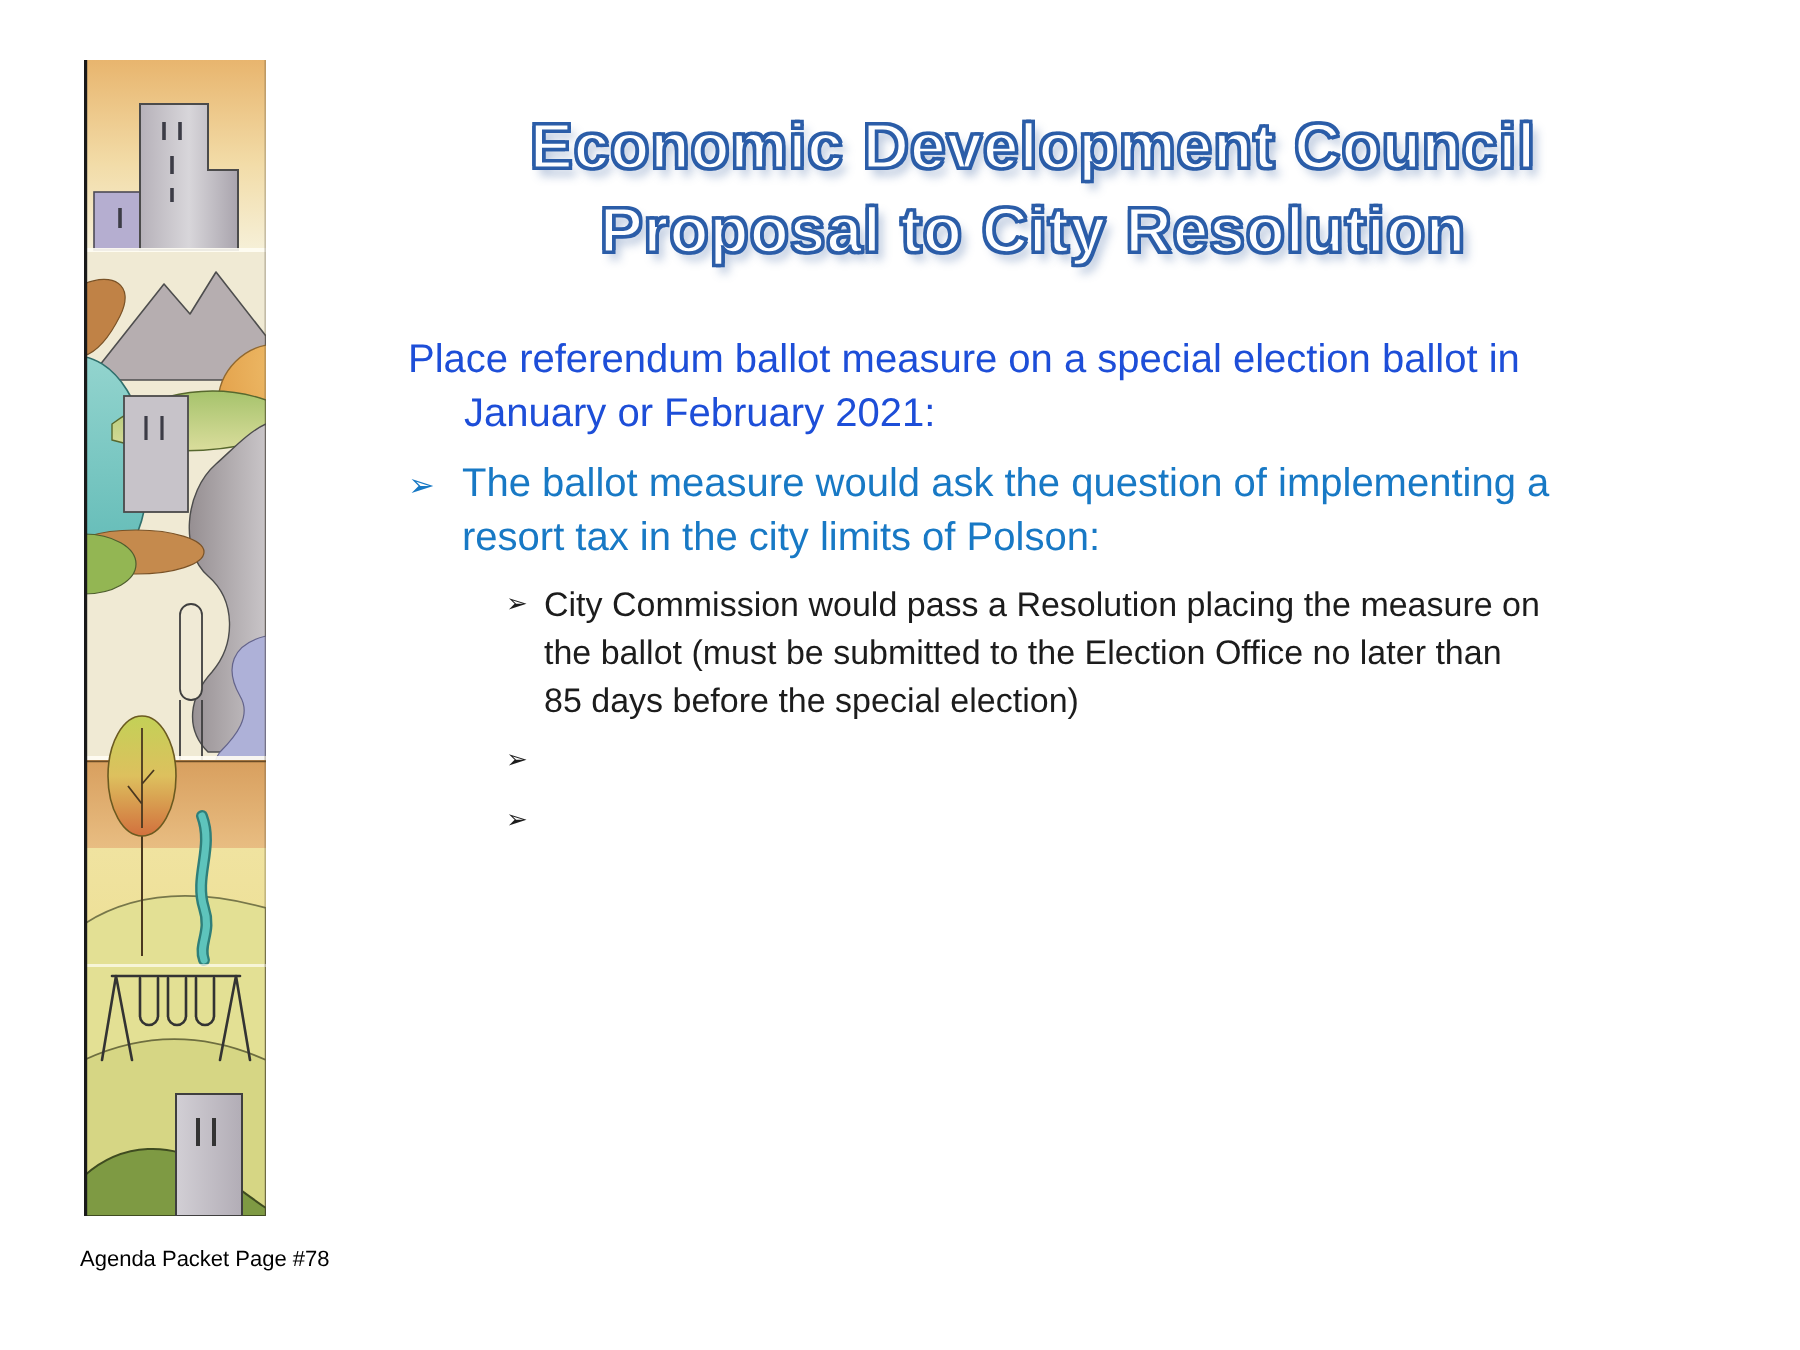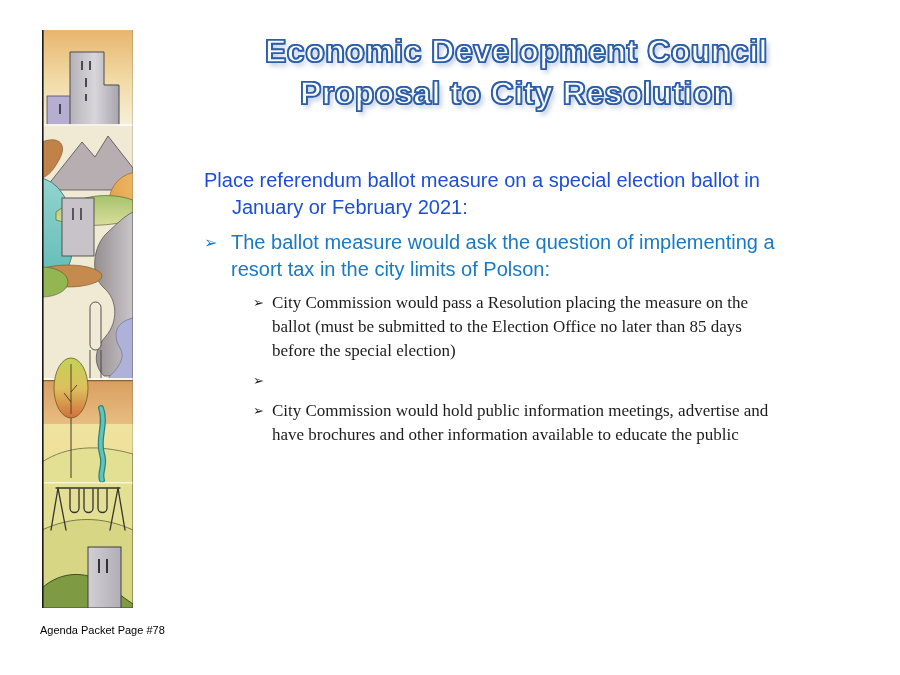--- a/index.html
+++ b/index.html
@@ -11,21 +11,21 @@
     overflow:hidden;
   }
 
   
   .artwork {
     position:absolute; left:42px; top:30px; width:91px; height:578px;
   }
 
   
   .slide-title {
-    position:absolute; left:133px; top:30px; width:767px;
+    position:absolute; left:133px; top:52px; width:767px;
     text-align:center;
     font-size:32px; font-weight:bold; line-height:42px; letter-spacing:0.5px;
     color:#fdfeff;
     -webkit-text-stroke:1.5px #2b5da8;
     text-shadow:
       -1px -1px 0 #2b5da8, 1px -1px 0 #2b5da8,
       -1px  1px 0 #2b5da8, 1px  1px 0 #2b5da8,
       3px 4px 5px rgba(100,130,180,0.45);
   }
 
@@ -57,21 +57,21 @@
     margin:0 0 6px 49px;
     color:#1c1c1c;
     font-size:17px; line-height:24px;
   }
   .bullet-l2 .marker {
     flex:none; width:19px;
     font-size:13px;
     font-family:"DejaVu Sans", sans-serif;
     color:#1c1c1c;
   }
-  .bullet-l2 .text { width:500px;font-family:Liberation Serif, serif; }
+  .bullet-l2 .text { width:500px; }
 
   .footer {
     position:absolute; left:40px; right:0; top:624px;
     text-align:left;
     font-size:11px; color:#000000;
   }
 </style>
 </head>
 <body>
 
@@ -197,18 +197,17 @@
     <span class="marker">➢</span>
     <span class="text">City Commission would pass a Resolution placing the measure on the ballot (must be submitted to the Election Office no later than 85 days before the special election)</span>
   </div>
 
   <div class="bullet-l2">
     <span class="marker">➢</span>
   </div>
 
   <div class="bullet-l2">
     <span class="marker">➢</span>
-    <span class="text">City Commission would hold public information meetings, advertise and have brochures and other information available to educate the public</span>
   </div>
 
 </div>
 
 <div class="footer">Agenda Packet Page #78</div>
 
 </body></html>

